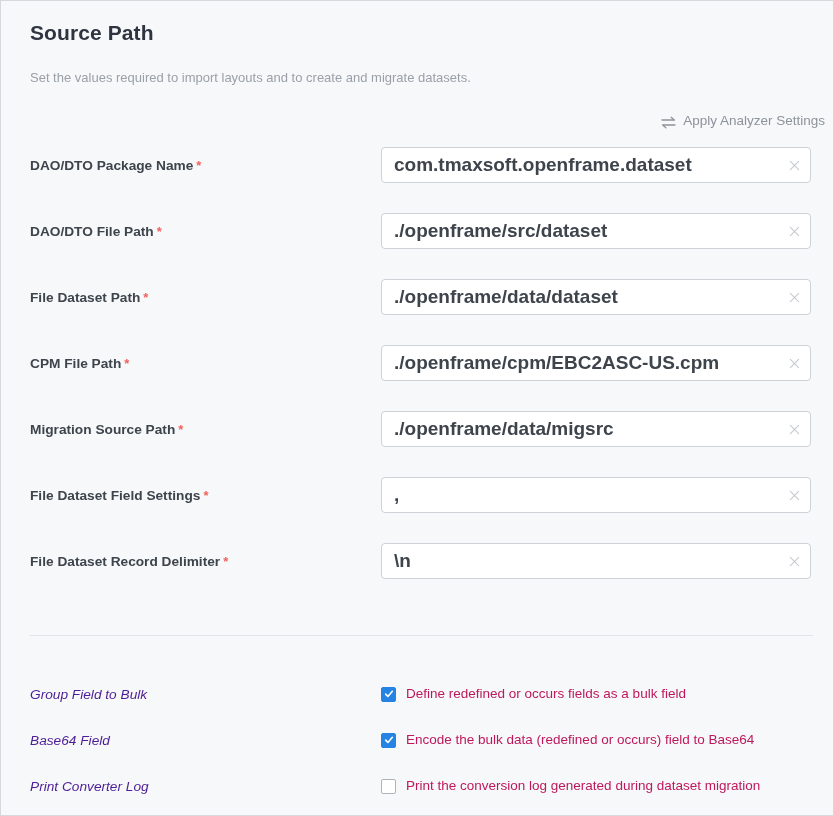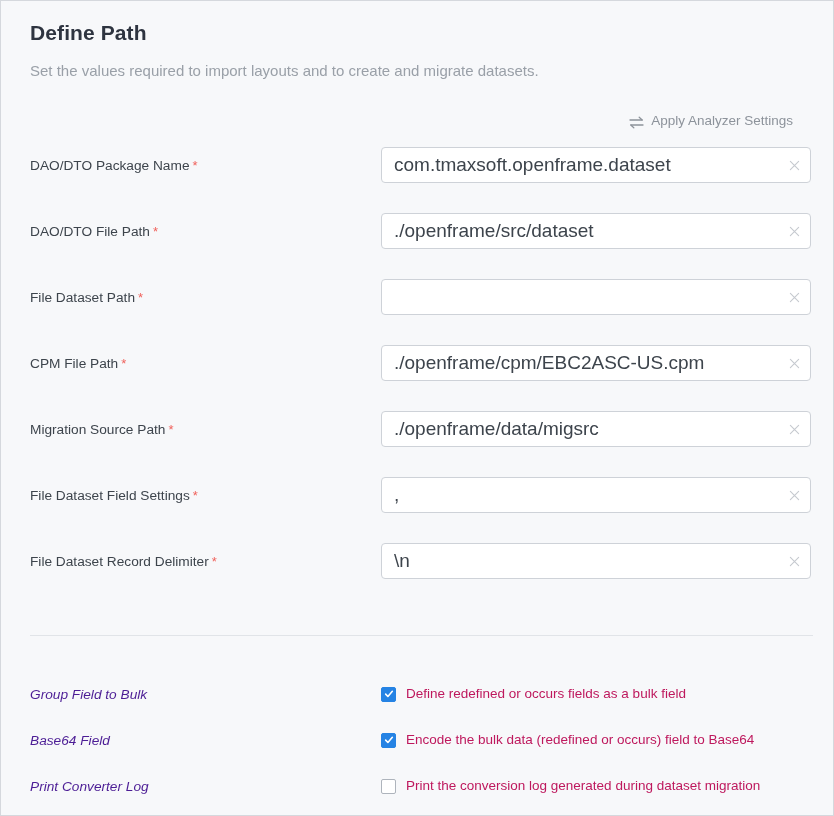--- a/index.html
+++ b/index.html
@@ -30,30 +30,30 @@
   }
   .page-title {
     font-size: 21px;
     font-weight: bold;
     color: #2e3440;
     letter-spacing: 0.1px;
     line-height: 28px;
     margin: 0;
   }
   .page-subtitle {
-    font-size: 15px;
+    font-size: 13px;
     color: #9aa0a8;
     line-height: 20px;
-    margin: 14px 0 0 0;
+    margin: 21px 0 0 0;
   }
 
   
   .apply-row {
     position: absolute;
-    right: 40px;
+    right: 8px;
     top: 111px;
     display: flex;
     align-items: center;
     gap: 7px;
     cursor: pointer;
     user-select: none;
   }
   .swap-icon {
     display: block;
     width: 15px;
@@ -66,20 +66,21 @@
     line-height: 18px;
     white-space: nowrap;
   }
 
   
   .form-rows {
     position: absolute;
     left: 0;
     top: 146px;
     width: 834px;
+    font-weight: bold;
   }
   .form-row {
     position: relative;
     height: 66px;
   }
   .field-label {
     position: absolute;
     left: 29px;
     top: 10px;
     font-size: 13.7px;
@@ -196,21 +197,21 @@
     line-height: 18px;
     white-space: nowrap;
   }
 </style>
 </head>
 <body>
 
 <div class="page">
 
   <div class="header">
-    <h1 class="page-title">Define Path</h1>
+    <h1 class="page-title">Source Path</h1>
     <p class="page-subtitle">Set the values required to import layouts and to create and migrate datasets.</p>
   </div>
 
   <div class="apply-row">
     <span class="swap-icon">
       <svg viewBox="0 0 15 13" width="15" height="13" fill="none" stroke="currentColor" stroke-width="1.3" stroke-linecap="round" stroke-linejoin="round">
         <path d="M1 4h12"></path>
           <path d="M10.2 1.3L13.2 4"></path>
         <path d="M14 9H2"></path>
           <path d="M4.8 11.7L1.8 9"></path>
@@ -247,20 +248,21 @@
             </svg>
         </span>
       </div>
     </div>
 
     <div class="form-row">
       <div class="field-label">
         <span>File Dataset Path</span><span class="req">*</span>
       </div>
       <div class="input-wrap">
+        <div class="input-value" title="./openframe/data/dataset">./openframe/data/dataset</div>
         <span class="clear-btn">
           <svg viewBox="0 0 12 12" width="11" height="11" stroke="currentColor" stroke-width="1.2" stroke-linecap="round">
               <path d="M1.5 1.5 L10.5 10.5 M10.5 1.5 L1.5 10.5"></path>
             </svg>
         </span>
       </div>
     </div>
 
     <div class="form-row">
       <div class="field-label">

